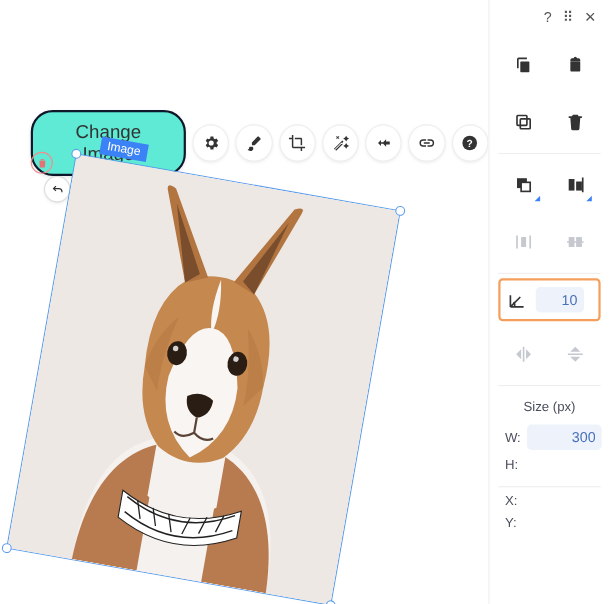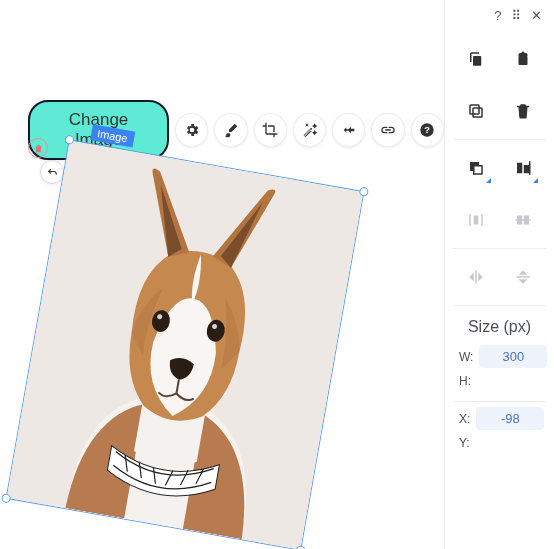--- a/index.html
+++ b/index.html
@@ -162,34 +162,34 @@
     width:44px;
     background:#eef3fb;
     border:none;
     border-radius:4px;
     padding:4px 6px;
     text-align:right;
     font-size:13px;
     color:#4a72b8;
   }
   .section-title {
-    font-size:16px;
+    font-size:12px;
     color:#4a4f5c;
     text-align:center;
     margin:12px 0 6px;
   }
   .labeled-row {
     display:flex;
     align-items:center;
     justify-content:space-between;
     gap:6px;
     padding:3px 6px;
   }
   .labeled-row .lbl { font-size:12px; color:#4a4f5c; width:18px; }
-  .labeled-row .num-input { width:68px;text-align:center; }
+  .labeled-row .num-input { width:68px; }
 </style>
 </head>
 <body>
 
 <div class="canvas-area">
 
   <div class="toolbar">
     <button class="pill-btn">Change Image</button>
     <div class="icon-btn">
       <svg viewBox="0 0 24 24" fill="currentColor">
@@ -352,20 +352,27 @@
       <svg viewBox="0 0 24 24" fill="currentColor">
           <rect x="4" y="6" width="7" height="12"></rect>
           <rect x="13" y="6" width="7" height="12"></rect>
           <line x1="2" y1="12" x2="22" y2="12" stroke="currentColor" stroke-width="2"></line>
         </svg>
     </div>
   </div>
 
   <div class="divider"></div>
 
+  <div class="rotate-row">
+    <svg viewBox="0 0 24 24" fill="none" stroke="currentColor" stroke-width="2">
+        <path d="M4 20 L4 6 M4 20 L20 20 M4 20 L16 8"></path>
+        <path d="M9 20 A6 6 0 0 0 8 14"></path>
+      </svg>
+    <input class="num-input" value="10" style="">
+  </div>
 
   <div class="panel-row">
     <div class="tool disabled">
       <svg viewBox="0 0 24 24" fill="currentColor">
           <path d="M9 6v12L3 12z"></path>
           <path d="M15 6v12l6-6z"></path>
           <line x1="12" y1="3" x2="12" y2="21" stroke="currentColor" stroke-width="2"></line>
         </svg>
     </div>
     <div class="tool disabled">
@@ -385,18 +392,17 @@
     <input class="num-input" value="300" style="">
   </div>
   <div class="labeled-row">
     <span class="lbl">H:</span>
   </div>
 
   <div class="divider" style="margin-top:10px"></div>
 
   <div class="labeled-row">
     <span class="lbl">X:</span>
-    <input class="num-input" value="-98" style="">
   </div>
   <div class="labeled-row">
     <span class="lbl">Y:</span>
   </div>
 </div>
 
 </body></html>

